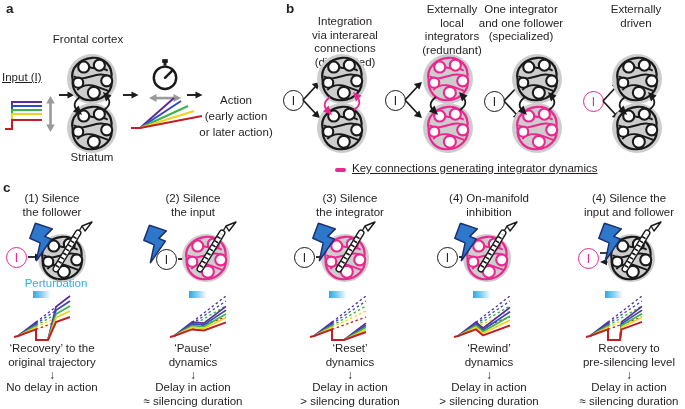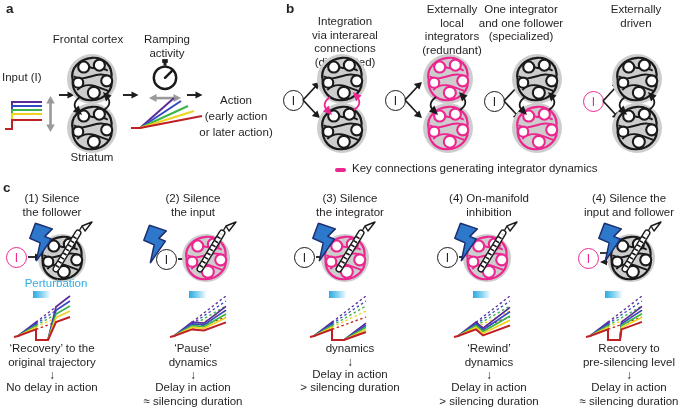--- a/index.html
+++ b/index.html
@@ -1,21 +1,21 @@
 <!DOCTYPE html>
 <html><head>
 <meta charset="utf-8">
 <style>
   html,body{margin:0;padding:0;background:#fff;}
   .fig{position:relative;width:685px;height:409px;background:#fff;overflow:hidden;
        font-family:"Liberation Sans",sans-serif;color:#231f20;
        --mag:#EC2790;--cyan:#2FAEE4;}
   .abs{position:absolute;}
   .lbl{position:absolute;font-weight:700;font-size:13.5px;}
-  .t{font-size:11.5px;line-height:13.5px;white-space:nowrap;}
+  .t{font-size:11.5px;line-height:13.5px;white-space:nowrap;text-decoration:underline;}
   .blk{position:absolute;text-align:center;transform:translateX(-50%);}
   .blk div{font-size:11.5px;line-height:13.5px;white-space:nowrap;}
   .cyan{color:var(--cyan);font-weight:400;}
   .icircle{position:absolute;width:19px;height:19px;border-radius:50%;background:#fff;
            border:1.9px solid #1a1a1a;display:flex;align-items:center;justify-content:center;
            font-size:12px;line-height:1;}
   .icircle.pink{border-color:var(--mag);color:var(--mag);}
   .dash{position:absolute;width:11px;height:3.6px;border-radius:2px;background:var(--mag);}
   svg{overflow:visible;}
 </style>
@@ -103,24 +103,20 @@
     <path d="M47,58 C54,53 54,48 48,43" fill="none" stroke-width="1.8"></path>
     <path d="M46,40 L54.5,43.5 L49,49.5 Z" stroke="none"></path>
   </g>
 </svg>
 
 <svg class="abs" style="left:122px;top:90px" width="17" height="10" viewBox="0 0 17 10">
   <path d="M1,5 L11,5" stroke="#1a1a1a" stroke-width="1.9" fill="none"></path>
   <path d="M16.5,5 L9.5,1.4 L9.5,8.6 Z" fill="#1a1a1a"></path>
 </svg>
 
-<div class="blk" style="left:167px;top:33px">
-  <div>Ramping</div>
-  <div>activity</div>
-</div>
 
 <svg class="abs" style="left:151px;top:58px" width="28" height="34" viewBox="0 0 30 36">
   <use href="#watch"></use>
 </svg>
 
 <svg class="abs" style="left:149px;top:93px" width="32" height="10" viewBox="0 0 32 10">
   <g fill="#9a9a9a" stroke="none">
     <rect x="6" y="3.8" width="20" height="2.6"></rect>
     <path d="M0,5 L7.5,1 L7.5,9 Z"></path>
     <path d="M32,5 L24.5,1 L24.5,9 Z"></path>
@@ -484,20 +480,21 @@
   <div>No delay in action</div>
 </div>
 <div class="blk" style="left:193px;top:342px">
   <div>‘Pause’</div>
   <div>dynamics</div>
   <div style="font-size:12px;line-height:12px;font-weight:700">↓</div>
   <div>Delay in action</div>
   <div>≈ silencing duration</div>
 </div>
 <div class="blk" style="left:350px;top:342px">
+  <div>‘Reset’</div>
   <div>dynamics</div>
   <div style="font-size:12px;line-height:12px;font-weight:700">↓</div>
   <div>Delay in action</div>
   <div>&gt; silencing duration</div>
 </div>
 <div class="blk" style="left:489px;top:342px">
   <div>‘Rewind’</div>
   <div>dynamics</div>
   <div style="font-size:12px;line-height:12px;font-weight:700">↓</div>
   <div>Delay in action</div>

